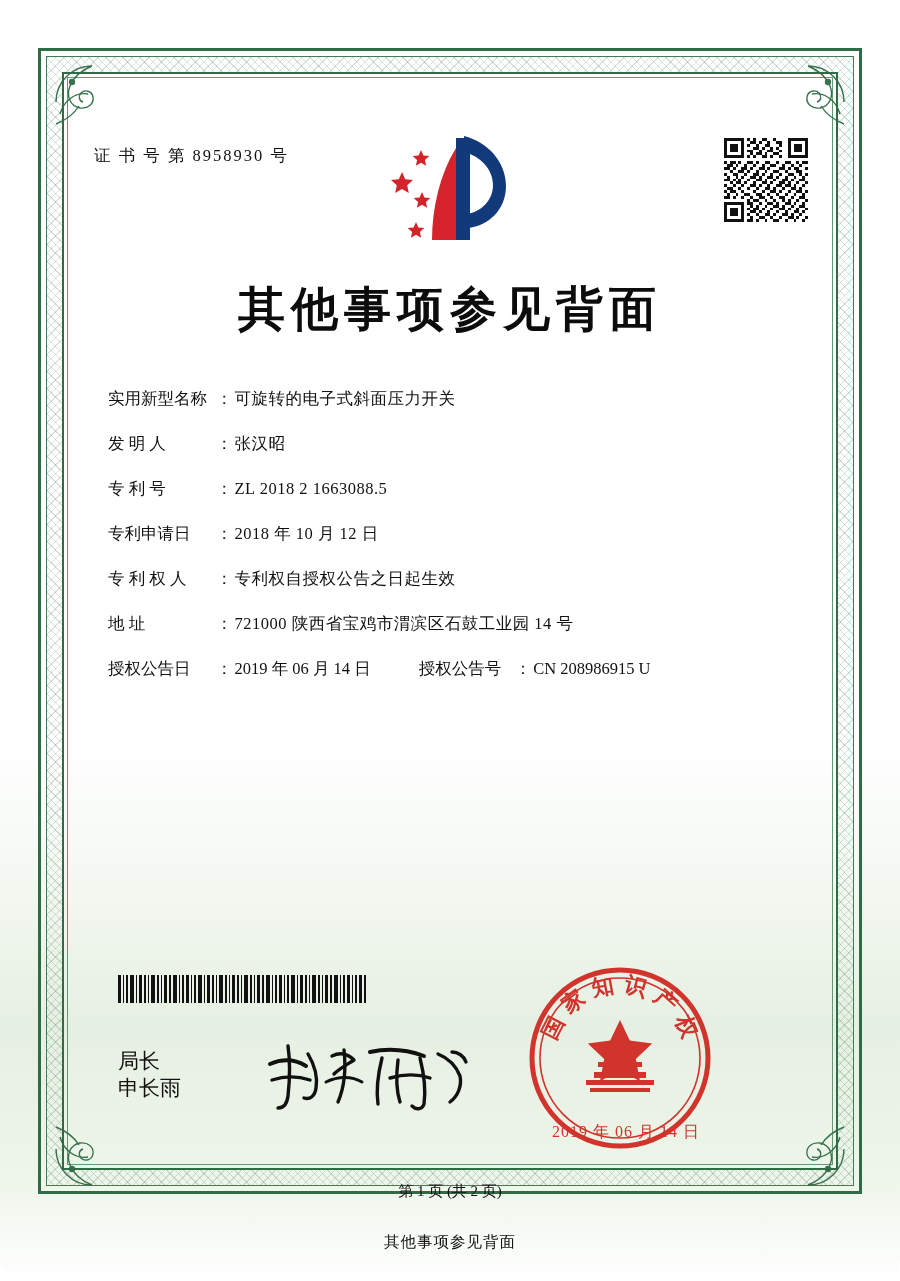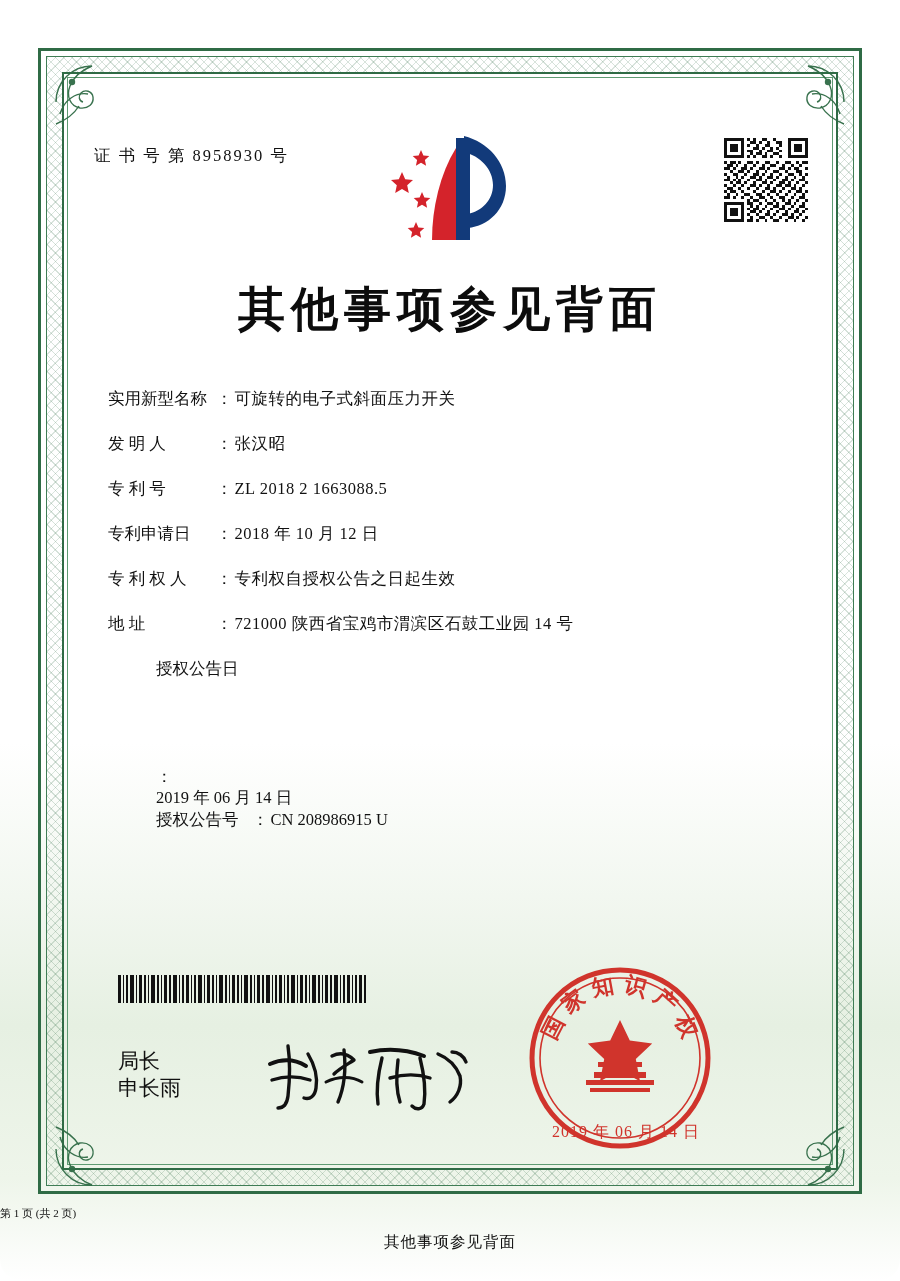--- a/index.html
+++ b/index.html
@@ -144,21 +144,21 @@
   .f-label {
     width: 108px;
     flex: 0 0 108px;
     display: flex;
     justify-content: space-between;
     letter-spacing: 0;
   }
   .f-colon { margin: 0 2px 0 0; }
   .f-value { flex: 1; letter-spacing: .5px; }
 
-  .row-inline { display: flex; align-items: baseline; flex-direction: column; }
+  .row-inline { display: flex; align-items: baseline; }
   .inline-second { margin-left: 48px; display: flex; align-items: center; }
   .inline-second .f-label { width: 96px; flex: 0 0 96px; }
 
   
   .paras {
     position: absolute;
     left: 108px;
     top: 752px;
     width: 686px;
     font-size: 16.2px;
@@ -214,24 +214,23 @@
     font-size: 16px;
     color: #d0342c;
     letter-spacing: 1px;
   }
 
   
   .page-num {
     position: absolute;
     left: 0; right: 0;
     top: 1182px;
-    text-align: left;
-    font-size: 11px;
+    text-align: center;
+    font-size: 15px;
     color: #111;
-    margin-top: 24px;
   }
   .back-note {
     position: absolute;
     left: 0; right: 0;
     top: 1232px;
     text-align: center;
     font-size: 15.5px;
     color: #111;
     letter-spacing: 1px;
   }

